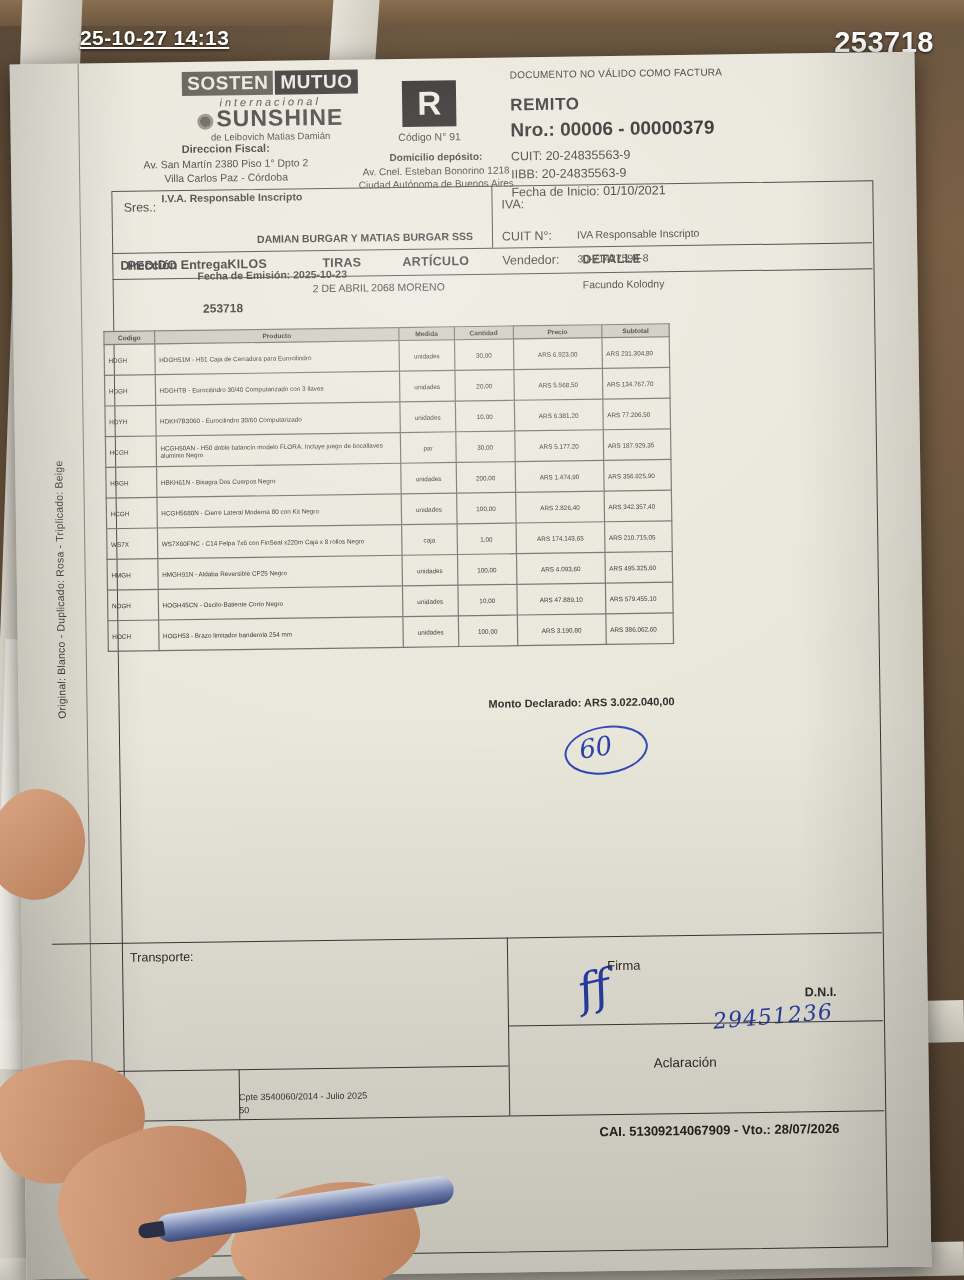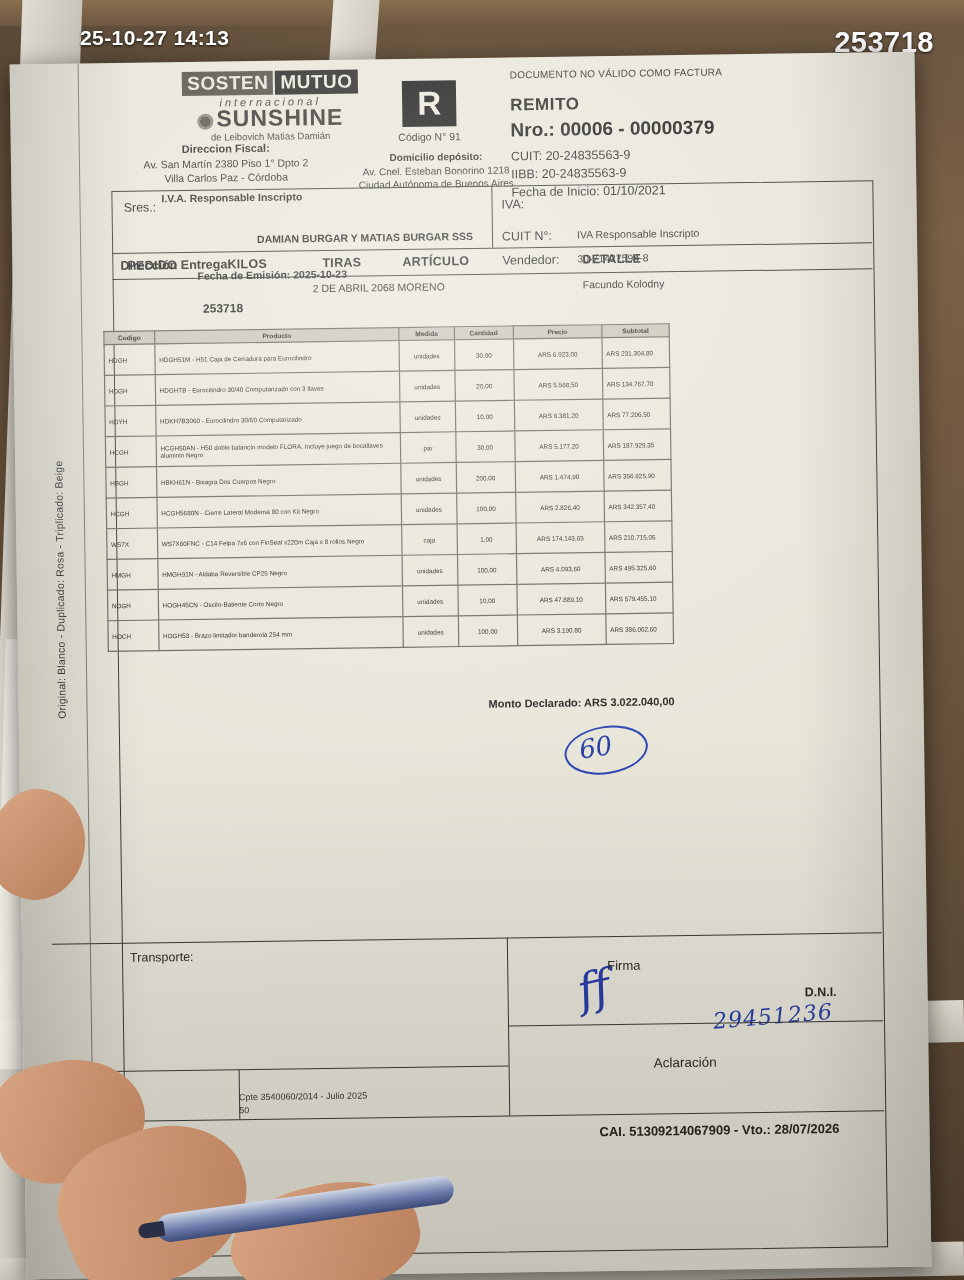--- a/index.html
+++ b/index.html
@@ -34,21 +34,21 @@
     position:absolute;left:0;top:640px;width:90px;height:430px;
     background:linear-gradient(90deg,rgba(245,243,236,.85),rgba(225,222,213,.7));
     transform:rotate(1.5deg);
   }
 
   
   #overlay-time, #overlay-code{
     position:absolute;top:26px;color:#fff;font-weight:bold;
     text-shadow:0 1px 3px rgba(0,0,0,.85);
   }
-  #overlay-time{left:80px;font-size:21px;letter-spacing:.4px;}
+  #overlay-time{left:80px;font-size:21px;letter-spacing:.4px;text-decoration:underline;}
   #overlay-code{right:30px;font-size:29px;letter-spacing:.5px;}
 
   
   #paper{
     position:absolute;
     left:18px;top:58px;width:905px;height:1215px;
     background:#e9e6da;
     transform:rotate(-0.8deg);
     box-shadow:0 6px 26px rgba(0,0,0,.55);
     overflow:hidden;

